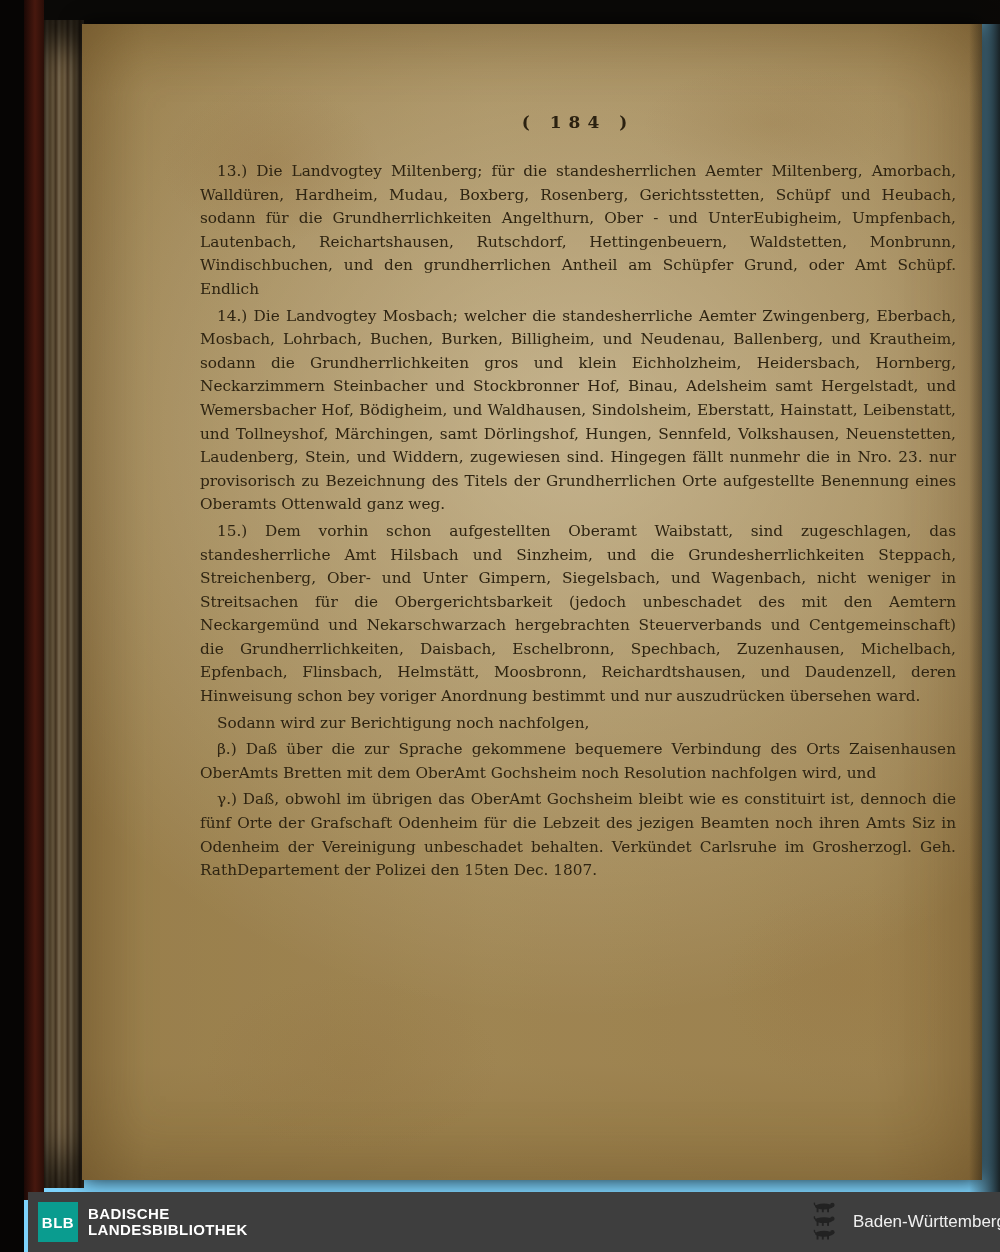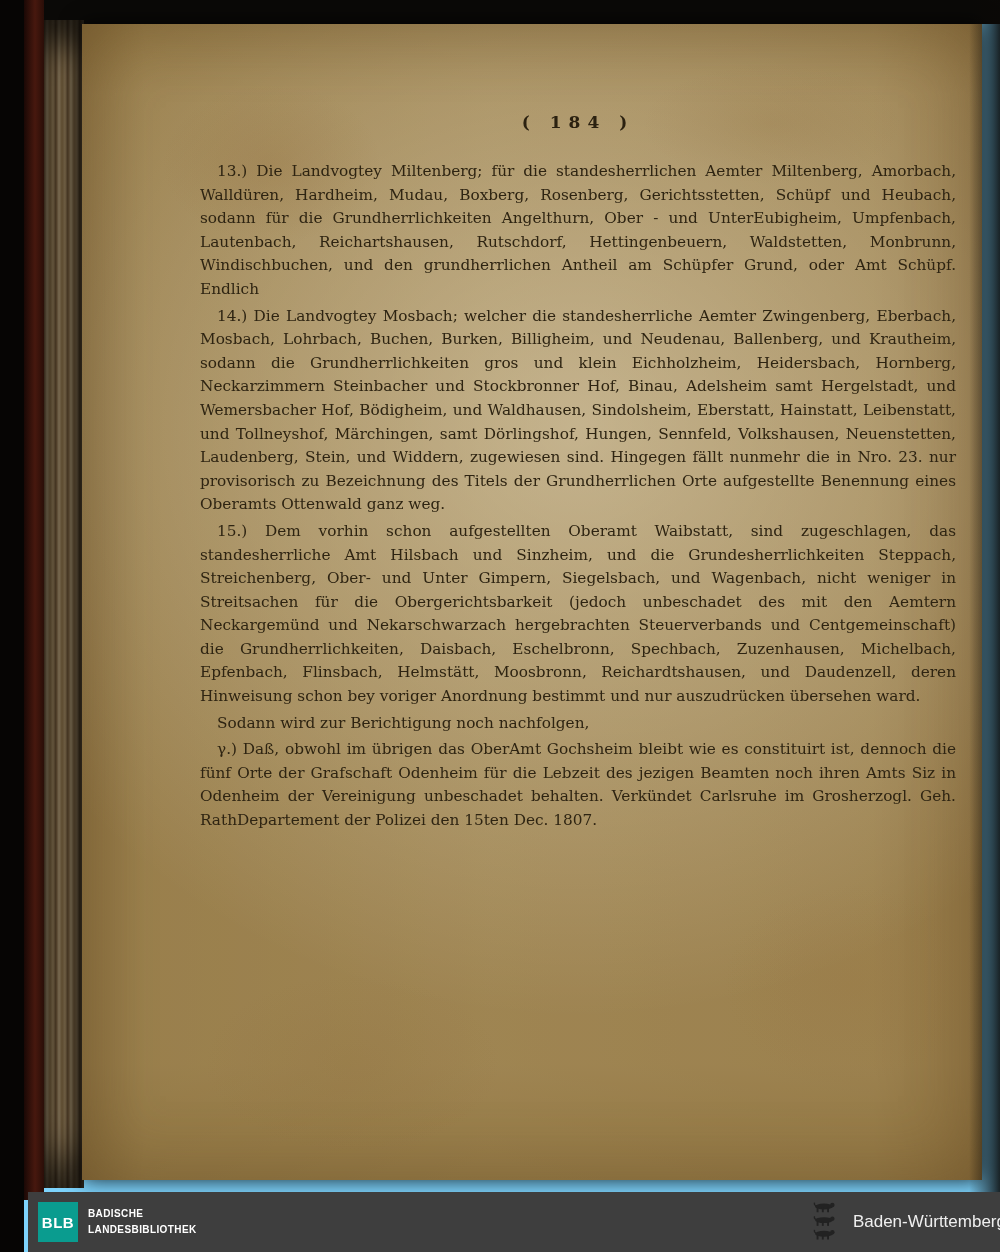--- a/index.html
+++ b/index.html
@@ -40,21 +40,21 @@
   .right-edge{position:absolute;right:0;top:0;width:55px;height:1200px;
     background:linear-gradient(90deg,rgba(10,8,6,0) 0%,rgba(10,8,6,.85) 55%,#0a0806 100%);}
   
   .top-edge{position:absolute;left:0;top:0;width:100%;height:24px;background:#0a0907;}
 
   
   .footer{position:absolute;left:4px;bottom:0;width:1000px;height:60px;background:#3e3e3e;
     display:flex;align-items:center;}
   .blb-badge{width:40px;height:40px;margin-left:10px;background:#0a9c8f;color:#ffffff;
     display:flex;align-items:center;justify-content:center;font-weight:700;font-size:15px;letter-spacing:.5px;}
-  .lib-name{margin-left:10px;color:#ffffff;font-weight:700;font-size:10px;line-height:16px;letter-spacing:.4px;}
+  .lib-name{margin-left:10px;color:#ffffff;font-weight:700;font-size:15px;line-height:16px;letter-spacing:.4px;}
   .footer-right{margin-left:auto;margin-right:22px;display:flex;align-items:center;gap:10px;text-align:center;}
   .crest{width:36px;height:42px;}
   .region-label{color:#efefef;font-size:17px;font-weight:400;}
 </style>
 </head>
 <body>
 
 <div class="stage">
 
   <div class="top-edge"></div>
@@ -67,20 +67,21 @@
     <div class="stain s3"></div>
     <div class="stain s4"></div>
 
     <div class="page-inner">
       <div class="page-number">(  184  )</div>
       <div class="body-text">
         <p class="para">13.) Die Landvogtey Miltenberg; für die standesherrlichen Aemter Miltenberg, Amorbach, Walldüren, Hardheim, Mudau, Boxberg, Rosenberg, Gerichtsstetten, Schüpf und Heubach, sodann für die Grundherrlichkeiten Angelthurn, Ober - und UnterEubigheim, Umpfenbach, Lautenbach, Reichartshausen, Rutschdorf, Hettingenbeuern, Waldstetten, Monbrunn, Windischbuchen, und den grundherrlichen Antheil am Schüpfer Grund, oder Amt Schüpf. Endlich</p>
         <p class="para">14.) Die Landvogtey Mosbach; welcher die standesherrliche Aemter Zwingenberg, Eberbach, Mosbach, Lohrbach, Buchen, Burken, Billigheim, und Neudenau, Ballenberg, und Krautheim, sodann die Grundherrlichkeiten gros und klein Eichholzheim, Heidersbach, Hornberg, Neckarzimmern Steinbacher und Stockbronner Hof, Binau, Adelsheim samt Hergelstadt, und Wemersbacher Hof, Bödigheim, und Waldhausen, Sindolsheim, Eberstatt, Hainstatt, Leibenstatt, und Tollneyshof, Märchingen, samt Dörlingshof, Hungen, Sennfeld, Volkshausen, Neuenstetten, Laudenberg, Stein, und Widdern, zugewiesen sind. Hingegen fällt nunmehr die in Nro. 23. nur provisorisch zu Bezeichnung des Titels der Grundherrlichen Orte aufgestellte Benennung eines Oberamts Ottenwald ganz weg.</p>
         <p class="para">15.) Dem vorhin schon aufgestellten Oberamt Waibstatt, sind zugeschlagen, das standesherrliche Amt Hilsbach und Sinzheim, und die Grundesherrlichkeiten Steppach, Streichenberg, Ober- und Unter Gimpern, Siegelsbach, und Wagenbach, nicht weniger in Streitsachen für die Obergerichtsbarkeit (jedoch unbeschadet des mit den Aemtern Neckargemünd und Nekarschwarzach hergebrachten Steuerverbands und Centgemeinschaft) die Grundherrlichkeiten, Daisbach, Eschelbronn, Spechbach, Zuzenhausen, Michelbach, Epfenbach, Flinsbach, Helmstätt, Moosbronn, Reichardtshausen, und Daudenzell, deren Hinweisung schon bey voriger Anordnung bestimmt und nur auszudrücken übersehen ward.</p>
         <p class="para">Sodann wird zur Berichtigung noch nachfolgen,</p>
+        <p class="para">β.) Daß über die zur Sprache gekommene bequemere Verbindung des Orts Zaisenhausen OberAmts Bretten mit dem OberAmt Gochsheim noch Resolution nachfolgen wird, und</p>
         <p class="para">γ.) Daß, obwohl im übrigen das OberAmt Gochsheim bleibt wie es constituirt ist, dennoch die fünf Orte der Grafschaft Odenheim für die Lebzeit des jezigen Beamten noch ihren Amts Siz in Odenheim der Vereinigung unbeschadet behalten.  Verkündet Carlsruhe im Grosherzogl. Geh. RathDepartement der Polizei den 15ten Dec. 1807.</p>
       </div>
     </div>
   </div>
 
   <div class="right-edge"></div>
 
   <div class="footer">
     <div class="blb-badge">BLB</div>
     <div class="lib-name">

